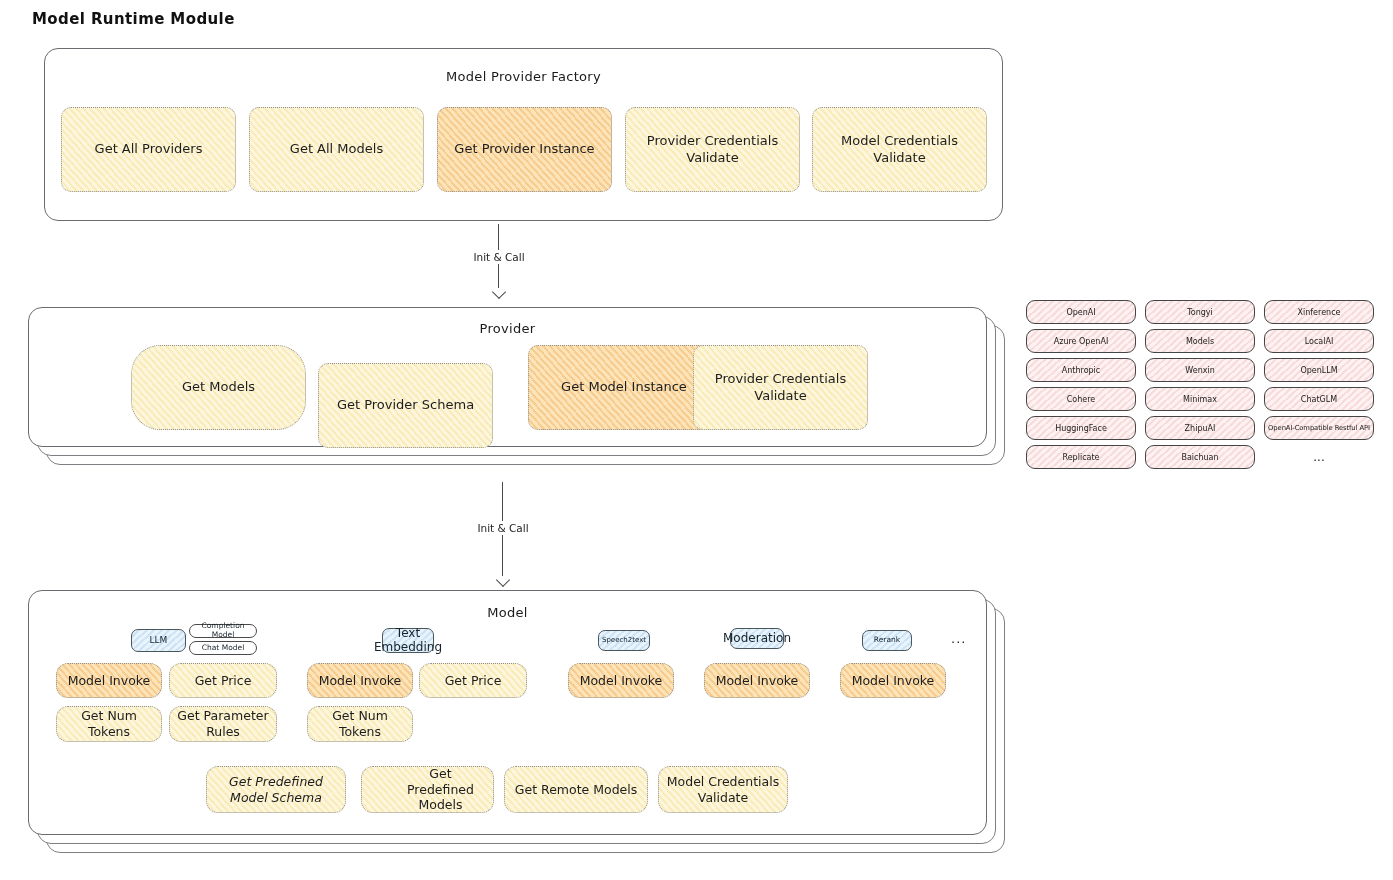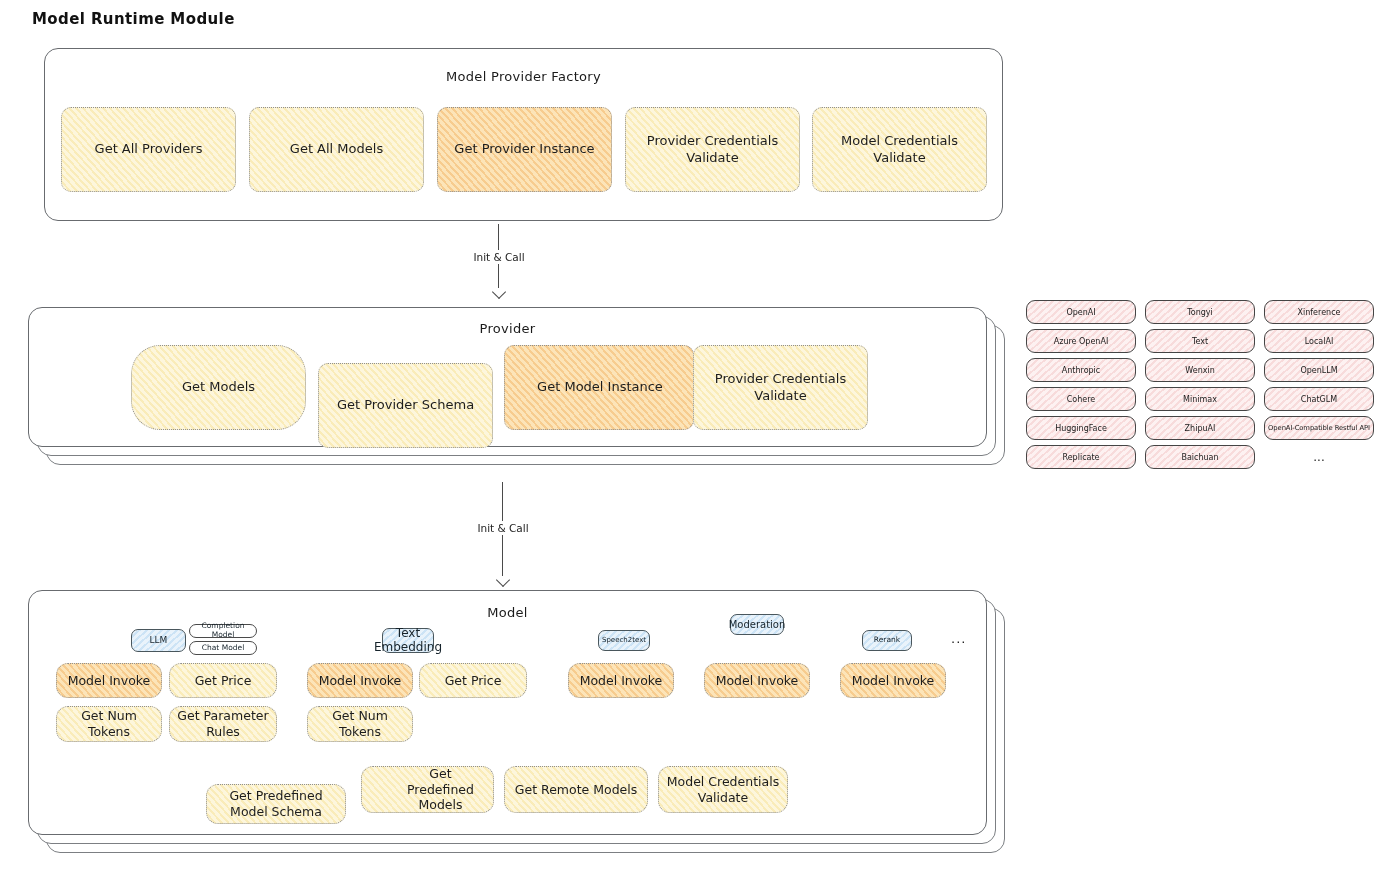--- a/index.html
+++ b/index.html
@@ -86,30 +86,30 @@
   <div class="vline" style="left:498px;top:224px;height:64px;"></div>
   <div class="arrowhead" style="left:494px;top:287px;"></div>
   <div class="flow-label" style="left:499px;top:250px;">Init &amp; Call</div>
 
   <div class="card-bg" style="left:46px;top:325px;width:957px;height:138px;"></div>
   <div class="card-bg" style="left:37px;top:316px;width:957px;height:138px;"></div>
   <div class="card" style="left:28px;top:307px;width:957px;height:138px;">
     <div class="card-title" style="top:13px;">Provider</div>
     <div class="node" style="left:102px;top:37px;width:175px;height:85px;border-radius:29px;">Get Models</div>
     <div class="node" style="left:289px;top:37px;width:175px;height:85px;margin-top:18px;">Get Provider Schema</div>
-    <div class="node hl" style="left:475px;top:37px;width:190px;height:85px;padding-left:8px;">Get Model Instance</div>
+    <div class="node hl" style="left:499px;top:37px;width:190px;height:85px;padding-left:8px;">Get Model Instance</div>
     <div class="node" style="left:664px;top:37px;width:175px;height:85px;">Provider Credentials Validate</div>
   </div>
 
   <div class="provider-grid">
     <div class="chip">OpenAI</div>
     <div class="chip">Tongyi</div>
     <div class="chip">Xinference</div>
     <div class="chip">Azure OpenAI</div>
-    <div class="chip">Text</div>
+    <div class="chip">Models</div>
     <div class="chip">LocalAI</div>
     <div class="chip">Anthropic</div>
     <div class="chip">Wenxin</div>
     <div class="chip">OpenLLM</div>
     <div class="chip">Cohere</div>
     <div class="chip">Minimax</div>
     <div class="chip">ChatGLM</div>
     <div class="chip">HuggingFace</div>
     <div class="chip">ZhipuAI</div>
     <div class="chip tiny">OpenAI-Compatible Restful API</div>
@@ -125,35 +125,35 @@
   <div class="card-bg" style="left:46px;top:608px;width:957px;height:243px;"></div>
   <div class="card-bg" style="left:37px;top:599px;width:957px;height:243px;"></div>
   <div class="card" style="left:28px;top:590px;width:957px;height:243px;">
     <div class="card-title" style="top:14px;">Model</div>
 
     <div class="badge" style="left:102px;top:38px;width:55px;height:23px;font-size:9px;">LLM</div>
     <div class="badge white" style="left:160px;top:33px;width:68px;height:14px;font-size:7.5px;">Completion Model</div>
     <div class="badge white" style="left:160px;top:50px;width:68px;height:14px;font-size:7.5px;">Chat Model</div>
     <div class="badge" style="left:353px;top:37px;width:52px;height:25px;font-size:12px;">Text Embedding</div>
     <div class="badge" style="left:569px;top:39px;width:52px;height:21px;font-size:7px;">Speech2text</div>
-    <div class="badge" style="left:701px;top:23px;width:54px;height:21px;font-size:10px;">Moderation</div>
+    <div class="badge" style="left:701px;top:37px;width:54px;height:21px;font-size:12px;">Moderation</div>
     <div class="badge" style="left:833px;top:39px;width:50px;height:21px;font-size:7.5px;">Rerank</div>
     <div class="dots" style="left:922px;top:40px;">...</div>
 
     <div class="node sm hl" style="left:27px;top:72px;width:106px;height:35px;">Model Invoke</div>
     <div class="node sm" style="left:140px;top:72px;width:108px;height:35px;">Get Price</div>
     <div class="node sm hl" style="left:278px;top:72px;width:106px;height:35px;">Model Invoke</div>
     <div class="node sm" style="left:390px;top:72px;width:108px;height:35px;">Get Price</div>
     <div class="node sm hl" style="left:539px;top:72px;width:106px;height:35px;">Model Invoke</div>
     <div class="node sm hl" style="left:675px;top:72px;width:106px;height:35px;">Model Invoke</div>
     <div class="node sm hl" style="left:811px;top:72px;width:106px;height:35px;">Model Invoke</div>
 
     <div class="node sm" style="left:27px;top:115px;width:106px;height:36px;">Get Num Tokens</div>
     <div class="node sm" style="left:140px;top:115px;width:108px;height:36px;">Get Parameter Rules</div>
     <div class="node sm" style="left:278px;top:115px;width:106px;height:36px;">Get Num Tokens</div>
 
-    <div class="node sm" style="left:177px;top:193px;width:140px;height:40px;">Get Predefined Model Schema</div>
+    <div class="node sm" style="left:177px;top:175px;width:140px;height:47px;font-style:italic;">Get Predefined Model Schema</div>
     <div class="node sm" style="left:332px;top:175px;width:133px;height:47px;padding-left:32px;">Get Predefined Models</div>
     <div class="node sm" style="left:475px;top:175px;width:144px;height:47px;">Get Remote Models</div>
     <div class="node sm" style="left:629px;top:175px;width:130px;height:47px;">Model Credentials Validate</div>
   </div>
 
 </div>
 
 </body></html>

